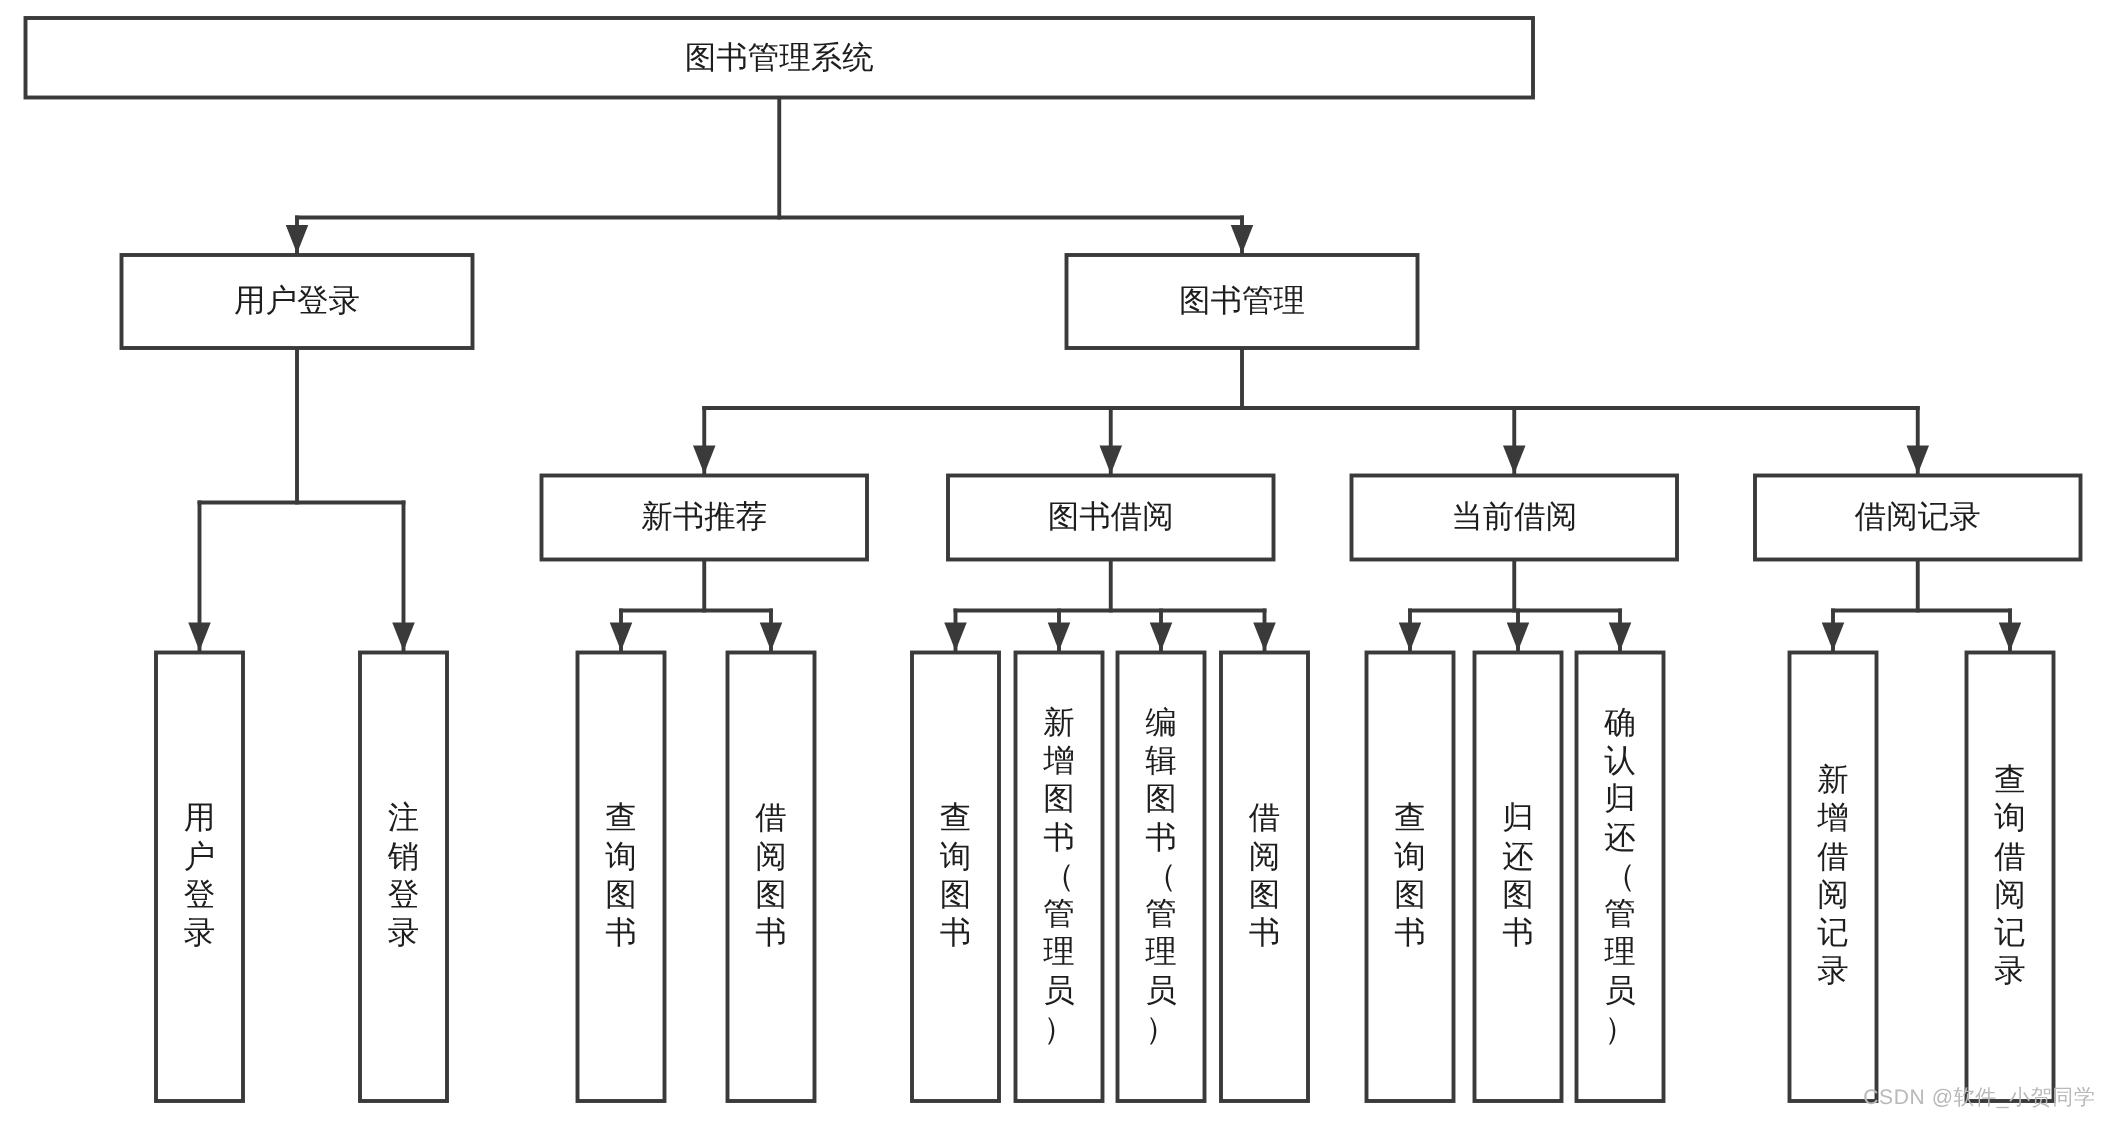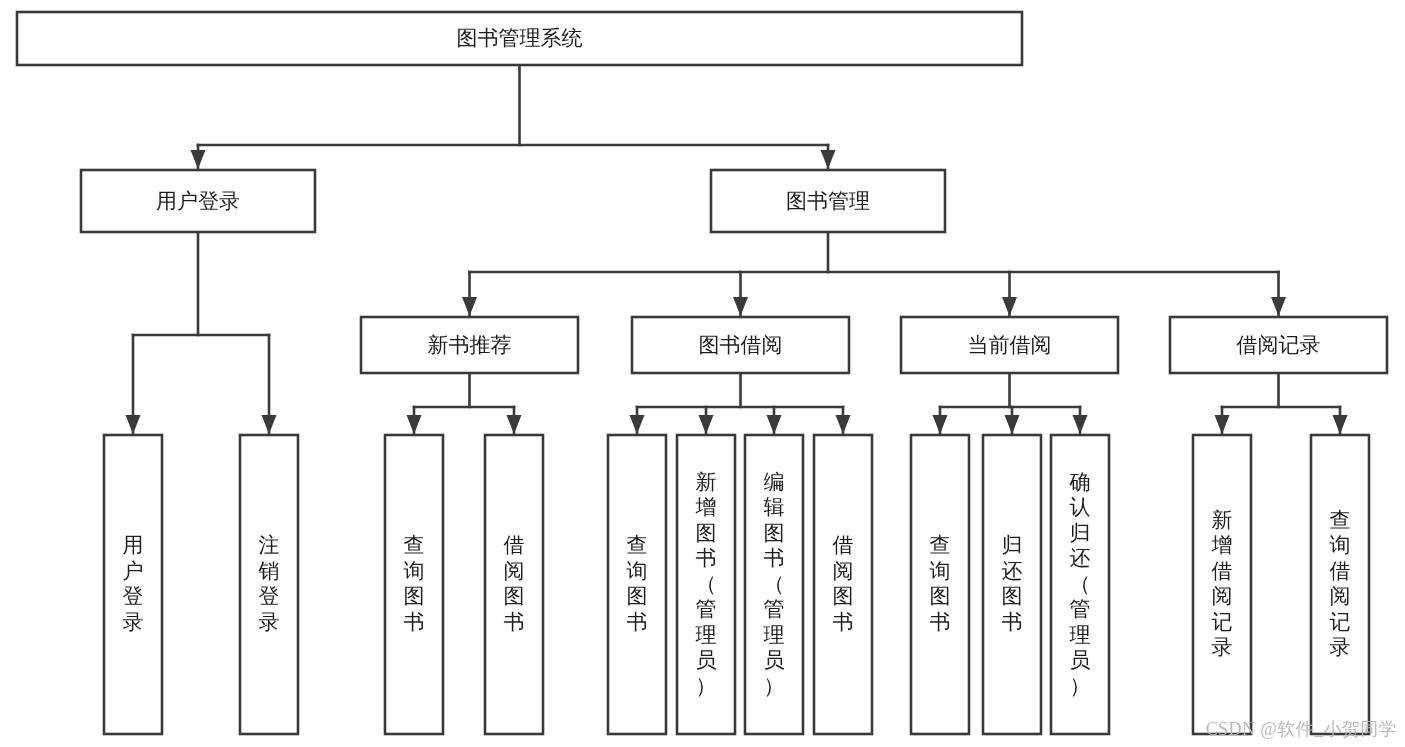--- a/index.html
+++ b/index.html
@@ -50,22 +50,22 @@
   .node-label-v {
     fill: #1d1d1d;
     font-family: "Liberation Sans", "DejaVu Sans", sans-serif;
     font-size: 21px;
     text-anchor: middle;
   }
   .watermark-text {
     position: absolute;
     right: 8px;
     bottom: 6px;
-    font-family: Liberation Serif, serif;
-    font-size: 18px;
+    font-family: Liberation Sans, sans-serif;
+    font-size: 14px;
     color: #b9b9b9;
     white-space: nowrap;
     letter-spacing: 0.4px;
   }
 </style>
 </head>
 <body>
 
 <div id="diagram-root">
   <svg class="diagram-canvas" viewBox="0 0 1405 747">

